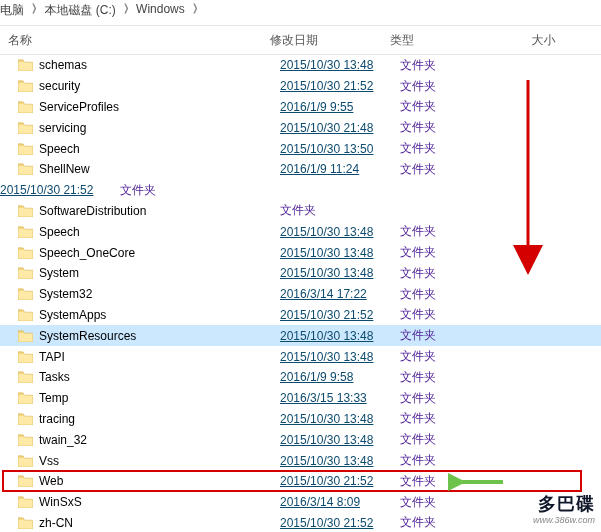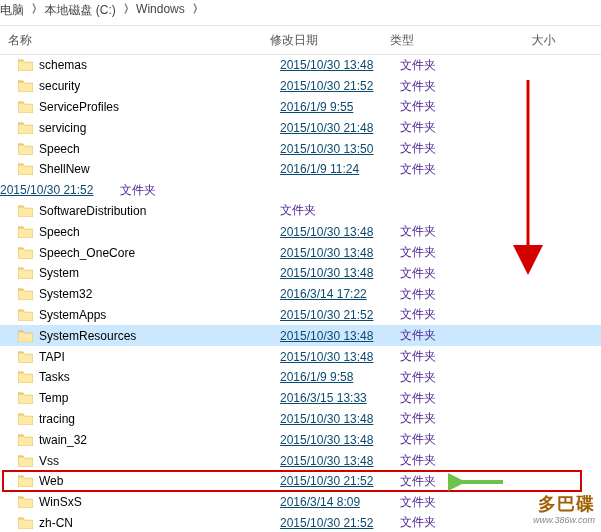--- a/index.html
+++ b/index.html
@@ -72,21 +72,21 @@
   position: absolute;
   right: 6px;
   bottom: 6px;
   font-size: 11px;
   color: #0b75c9;
   text-align: right;
   line-height: 1.2;
   font-style: italic;
   pointer-events: none;
 }
-.watermark .w1 { color:#a16207; font-weight:bold; letter-spacing:1px; font-family: "KaiTi",serif; font-size:18px; font-style: normal;}
+.watermark .w1 { color:#0f172a; font-weight:bold; letter-spacing:1px; font-family: "KaiTi",serif; font-size:18px; font-style: normal;}
 .watermark .w2 { color:#888; font-size:9px;margin-left:12px;}
 </style>
 </head>
 <body>
 
 <div class="breadcrumb">
   <span>电脑</span>
   <span class="bc-sep">❯</span>
   <span>本地磁盘 (C:)</span>
   <span class="bc-sep">❯</span>

